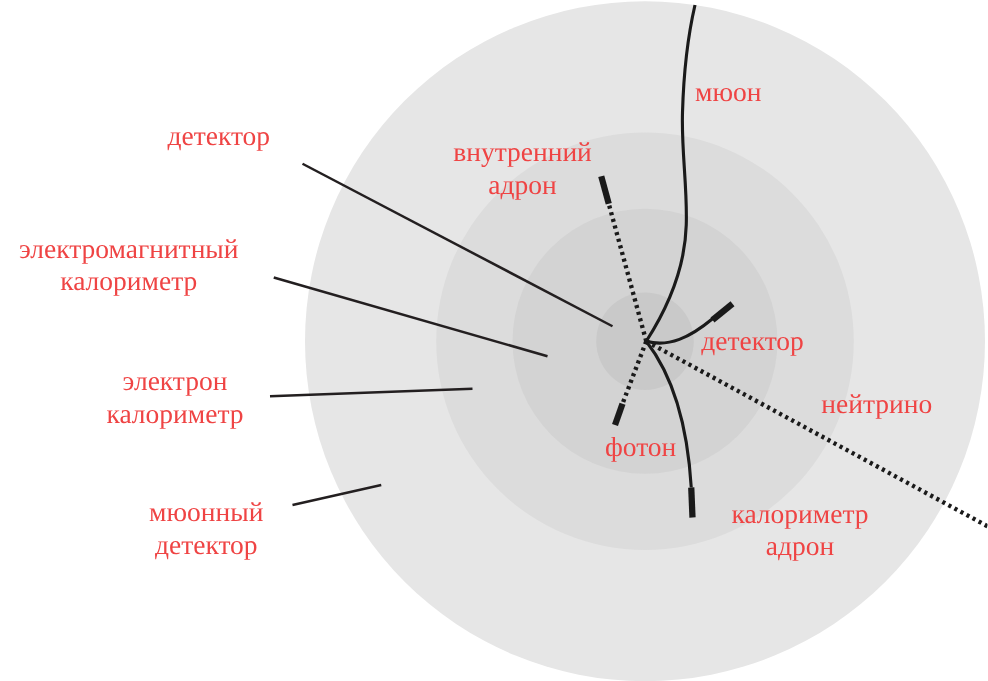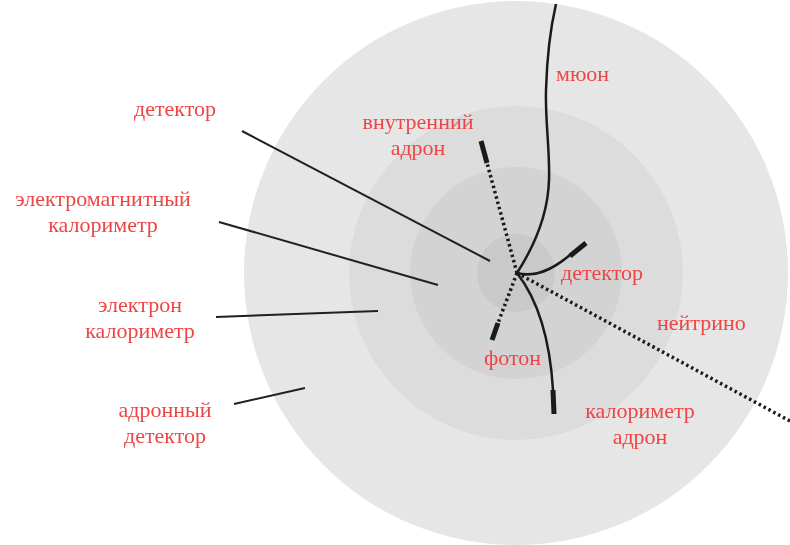--- a/index.html
+++ b/index.html
@@ -61,21 +61,21 @@
   </div>
   <div class="lbl center" style="left:-2px; top:186px; width:210px;">
     <span>электромагнитный</span>
     <span>калориметр</span>
   </div>
   <div class="lbl center" style="left:70px; top:292px; width:140px;">
     <span>электрон</span>
     <span>калориметр</span>
   </div>
   <div class="lbl center" style="left:100px; top:397px; width:130px;">
-    <span>адронный</span>
+    <span>мюонный</span>
     <span>детектор</span>
   </div>
 
   <div class="lbl left" style="left:556px; top:61px;">
     <span>мюон</span>
   </div>
   <div class="lbl center" style="left:348px; top:109px; width:140px;">
     <span>внутренний</span>
     <span>адрон</span>
   </div>

